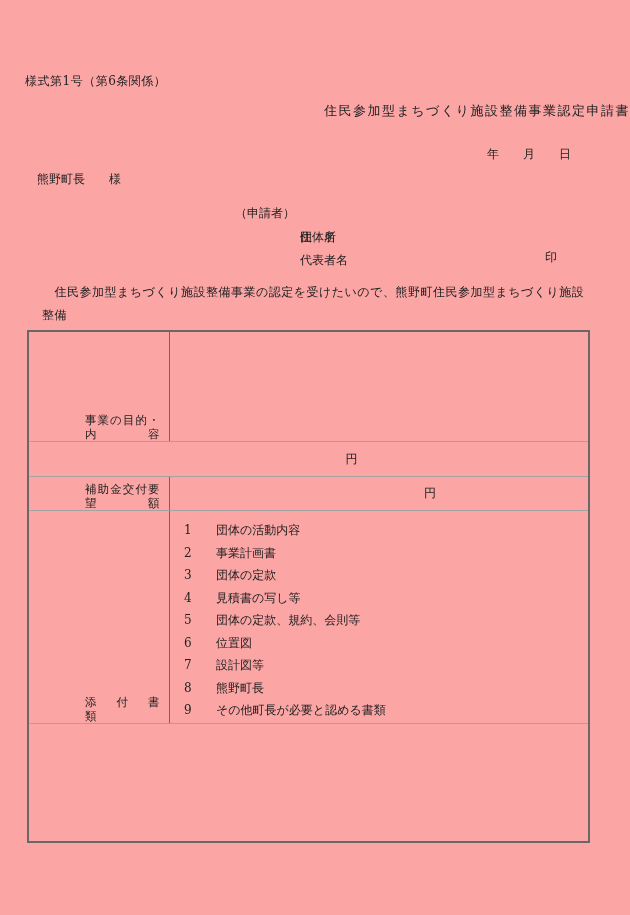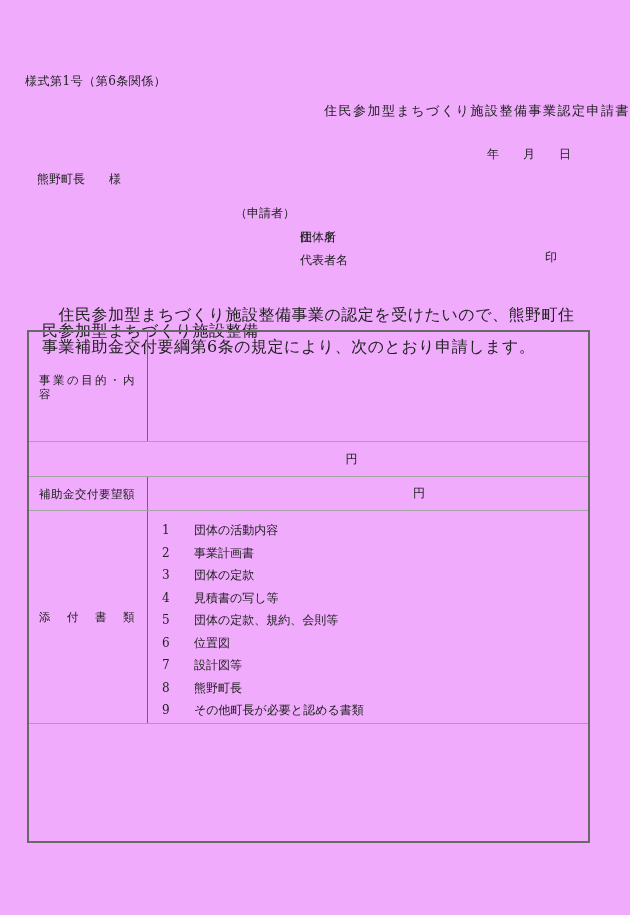--- a/index.html
+++ b/index.html
@@ -1,21 +1,21 @@
 <!DOCTYPE html>
 <html><head>
 <meta charset="utf-8">
 <style>
   html, body { margin: 0; padding: 0; background: #e8e8e8; }
   .page {
     position: relative;
     width: 630px;
     height: 915px;
     margin: 0 auto;
-    background: #f0abfc;
+    background: #fca5a5;
     color: #222;
     font-family: "DejaVu Serif", "Liberation Serif", serif;
     overflow: hidden;
   }
   .abs { position: absolute; }
   .fs12 { font-size: 12px; line-height: 12px; }
 
   .form-number { left: 25px; top: 75px; font-size: 12px; line-height: 12px; letter-spacing: 0.5px; }
   .doc-title {
     left: 0; top: 104px; width: 100%;
@@ -25,44 +25,45 @@
   .addressee { left: 37px; top: 173px; }
 
   .applicant-label { left: 235px; top: 207px; }
   .app-field-1 { left: 300px; top: 207px; margin-top: 24px; }
   .app-field-2 { left: 300px; top: 231px; text-align: right; }
   .app-field-3 { left: 300px; top: 254px; }
   .seal-mark   { left: 545px; top: 251px; }
 
   .body-par {
     left: 42px; top: 281px; width: 548px;
-    font-size: 16px; line-height: 16px; letter-spacing: 0.5px; margin-top: 26px;
+    font-size: 12px; line-height: 23px; letter-spacing: 0.5px;
   }
 
   .form-table {
     left: 27px; top: 330px; width: 563px; height: 513px;
     border: 2px solid #686868;
     box-sizing: border-box;
     display: flex; flex-direction: column;
     background: transparent;
   }
   .t-row { display: flex; box-sizing: border-box; }
   .t-row + .t-row { border-top: 1px solid #a3a3a3; }
   .row-purpose     { height: 109px; }
   .row-cost        { height: 35px; }
   .row-subsidy     { height: 34px; gap: 16px; }
   .row-attachments { height: 213px; }
   .row-remarks     { height: 118px; }
 
   .label-cell {
-    width: 119px; box-sizing: border-box;
+    width: 95px; box-sizing: border-box;
     border-right: 1px solid #686868;
-    display: flex; align-items: center;
+    display: flex; align-items: flex-end;
     padding: 0 9px 0 10px;
     flex-shrink: 0;
+    margin-left: 46px;
   }
   .label-text {
     width: 96px;
     font-size: 11.5px; line-height: 14px;
     text-align: justify; text-align-last: justify;
     letter-spacing: 0.5px;
   }
   .value-cell { flex: 1; box-sizing: border-box; }
   .yen-cell {
     display: flex; align-items: center; justify-content: center;
@@ -86,21 +87,20 @@
   <div class="abs fs12 addressee">熊野町長　　様</div>
 
   <div class="abs fs12 applicant-label">（申請者）</div>
   <div class="abs fs12 app-field-1">住　所</div>
   <div class="abs fs12 app-field-2">団体名</div>
   <div class="abs fs12 app-field-3">代表者名</div>
   <div class="abs fs12 seal-mark">印</div>
 
   <div class="abs body-par">
     <div>　住民参加型まちづくり施設整備事業の認定を受けたいので、熊野町住民参加型まちづくり施設整備</div>
-    <div>事業補助金交付要綱第6条の規定により、次のとおり申請します。</div>
   </div>
 
   <div class="abs form-table">
 
     <div class="t-row row-purpose">
       <div class="label-cell">
         <div class="label-text">事業の目的・内容</div>
       </div>
       <div class="value-cell"></div>
     </div>

